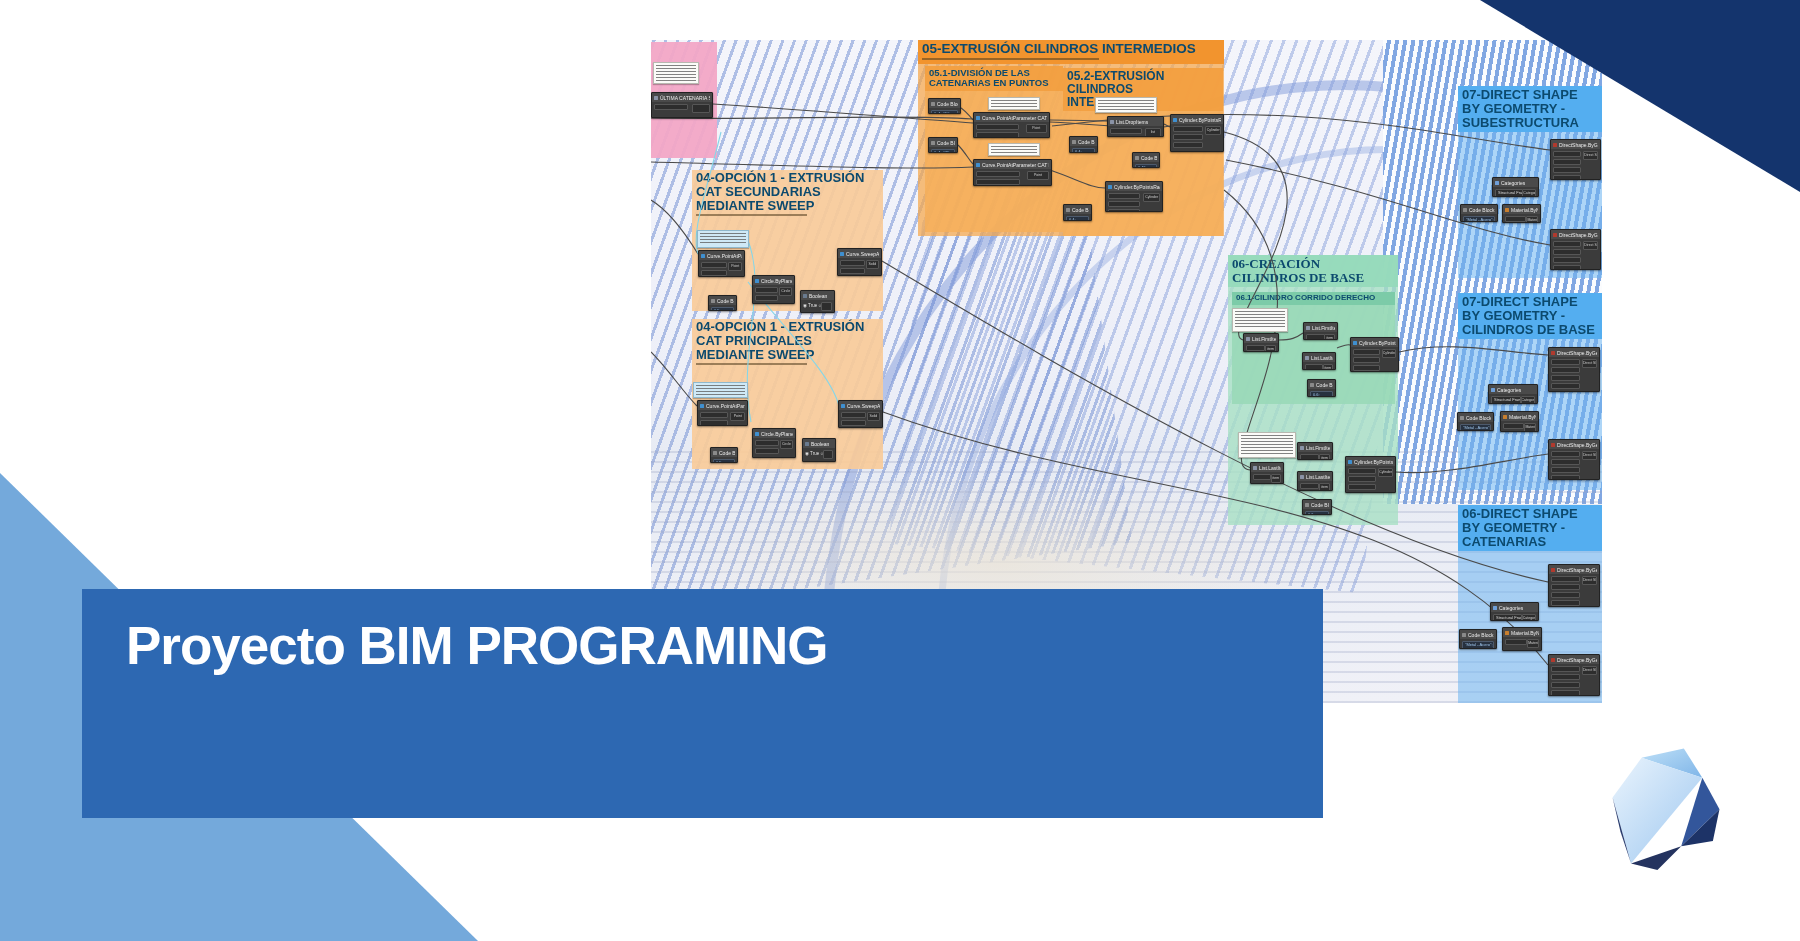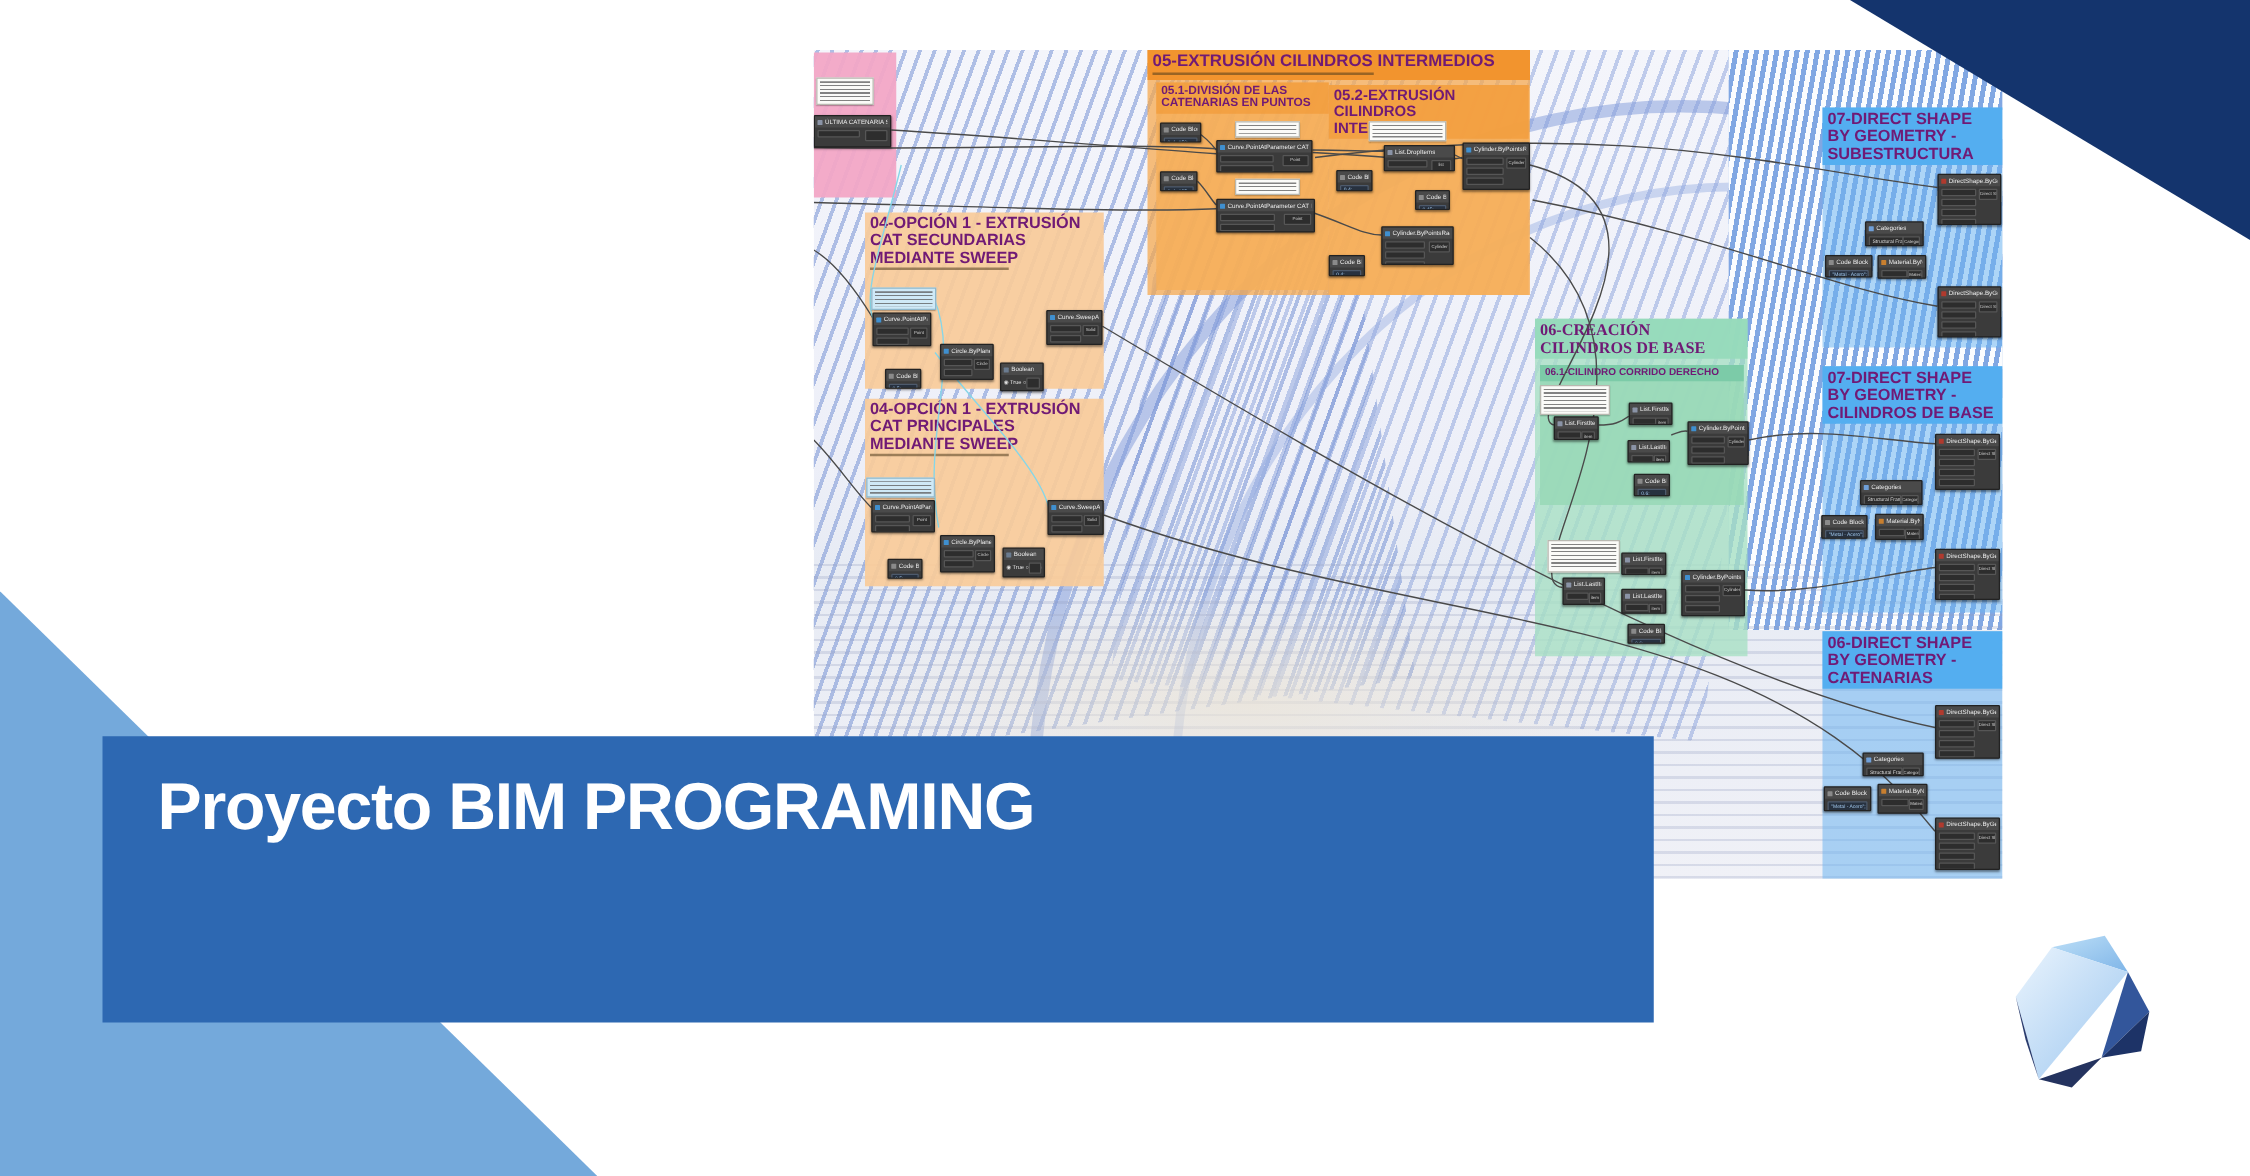--- a/index.html
+++ b/index.html
@@ -35,21 +35,21 @@
      background-image:repeating-linear-gradient(100deg,rgba(255,255,255,.95) 0 4px,rgba(96,140,216,.55) 4px 8px);}
   .floor{position:absolute;left:0;top:62%;width:100%;height:38%;
      background:linear-gradient(180deg,#dde2ee,#f2f3f8 70%);
      background-image:repeating-linear-gradient(180deg,rgba(148,158,192,.28) 0 2px,rgba(255,255,255,0) 2px 10px);}
   .floor-sheen{position:absolute;left:5%;top:64%;width:70%;height:30%;
      background:radial-gradient(ellipse at 45% 50%,rgba(234,227,214,.75),rgba(234,227,214,0) 65%);}
 
   .wires{position:absolute;inset:0;z-index:2;}
   .grp{position:absolute;z-index:1;box-sizing:border-box;}
   .grp-head{width:100%;box-sizing:border-box;padding:1px 0 2px 0;}
-  .grp-title{font-weight:bold;color:#701a75;padding:1px 4px 0 4px;line-height:1.08;}
+  .grp-title{font-weight:bold;color:#0c4a6e;padding:1px 4px 0 4px;line-height:1.08;}
   .grp-subbar{height:2px;margin:1px 4px 2px 4px;background:rgba(80,60,30,.55);width:58%;}
 
   .node,.note{position:absolute;z-index:3;box-sizing:border-box;}
   .node{background:#3b3b3b;border:1px solid #222;border-radius:1px;
         box-shadow:0 1px 2px rgba(0,0,0,.45);overflow:hidden;}
   .node-head{display:flex;align-items:center;gap:2px;background:#4a4a4a;
              padding:1px 2px;height:7px;overflow:hidden;}
   .node-ico{width:4px;height:4px;flex:0 0 4px;border-radius:0.5px;}
   .node-lbl{font-size:5px;line-height:6px;color:#ececec;white-space:nowrap;overflow:hidden;}
   .node-body{position:relative;padding:2px;display:flex;flex-direction:column;gap:2px;min-height:6px;}

